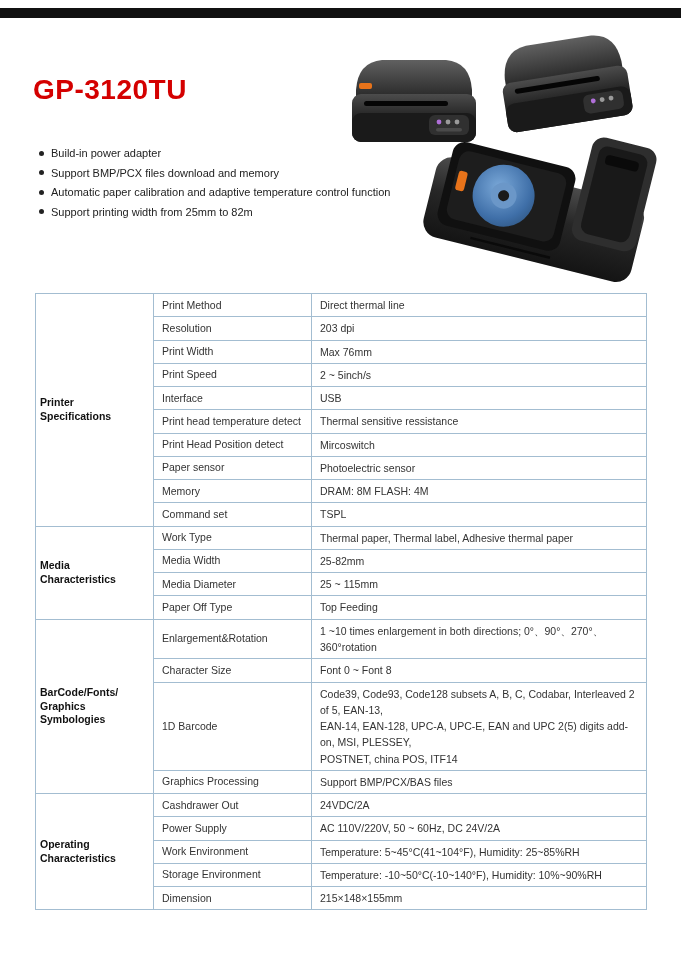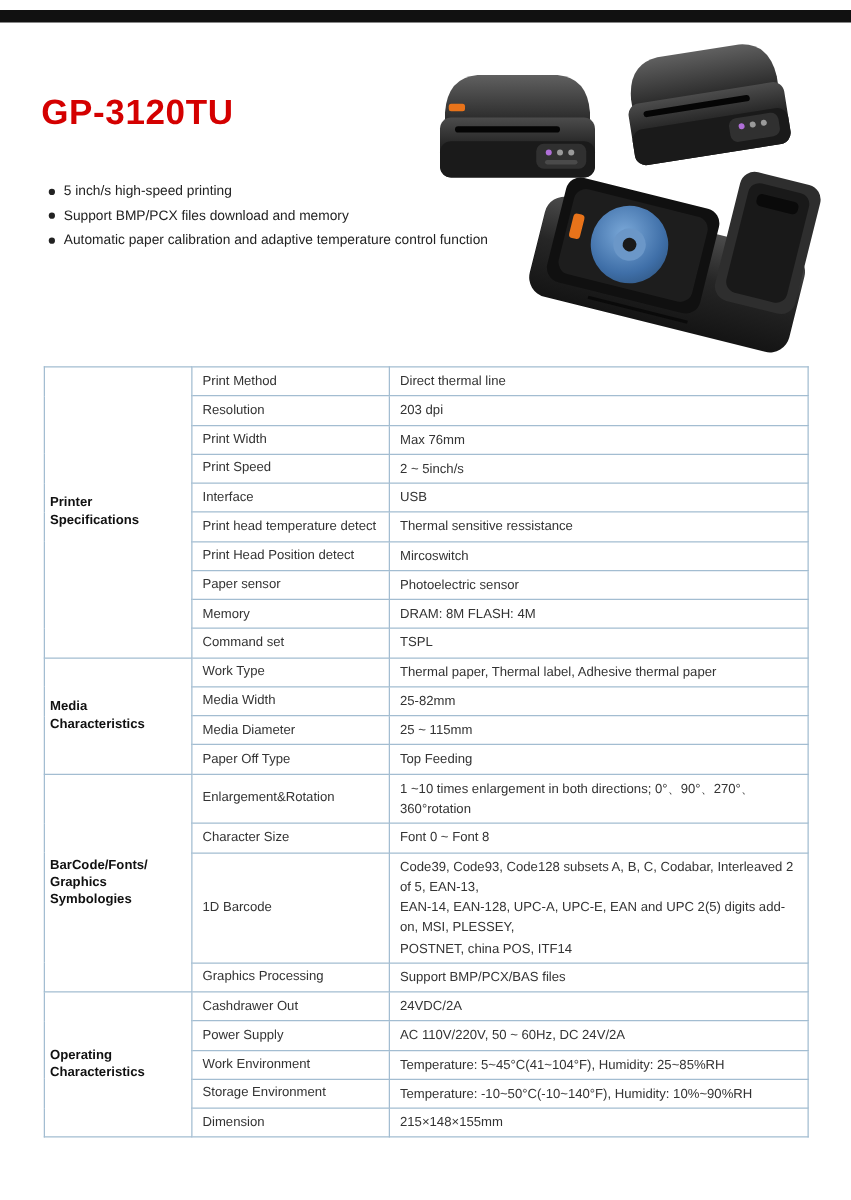--- a/index.html
+++ b/index.html
@@ -35,23 +35,24 @@
 </head>
 <body>
 
 <div class="page">
 
   <div class="top-bar"></div>
 
   <h1 class="title">GP-3120TU</h1>
 
   <ul class="features" id="features">
-      <li>5 inch/s high-speed printing</li>
+      <li>Build-in power adapter</li>
       <li>Support BMP/PCX  files download and memory</li>
       <li>Automatic paper calibration and adaptive temperature control function</li>
+      <li>Support printing width from 25mm to 82m</li>
     </ul>
 
   <div class="images">
     <svg viewBox="0 0 353 278" width="353" height="278" aria-hidden="true">
       <defs>
         <linearGradient id="gBody" x1="0" y1="0" x2="0" y2="1">
           <stop offset="0" stop-color="#4c4c4c"></stop>
           <stop offset="0.45" stop-color="#262626"></stop>
           <stop offset="1" stop-color="#141414"></stop>
         </linearGradient>

